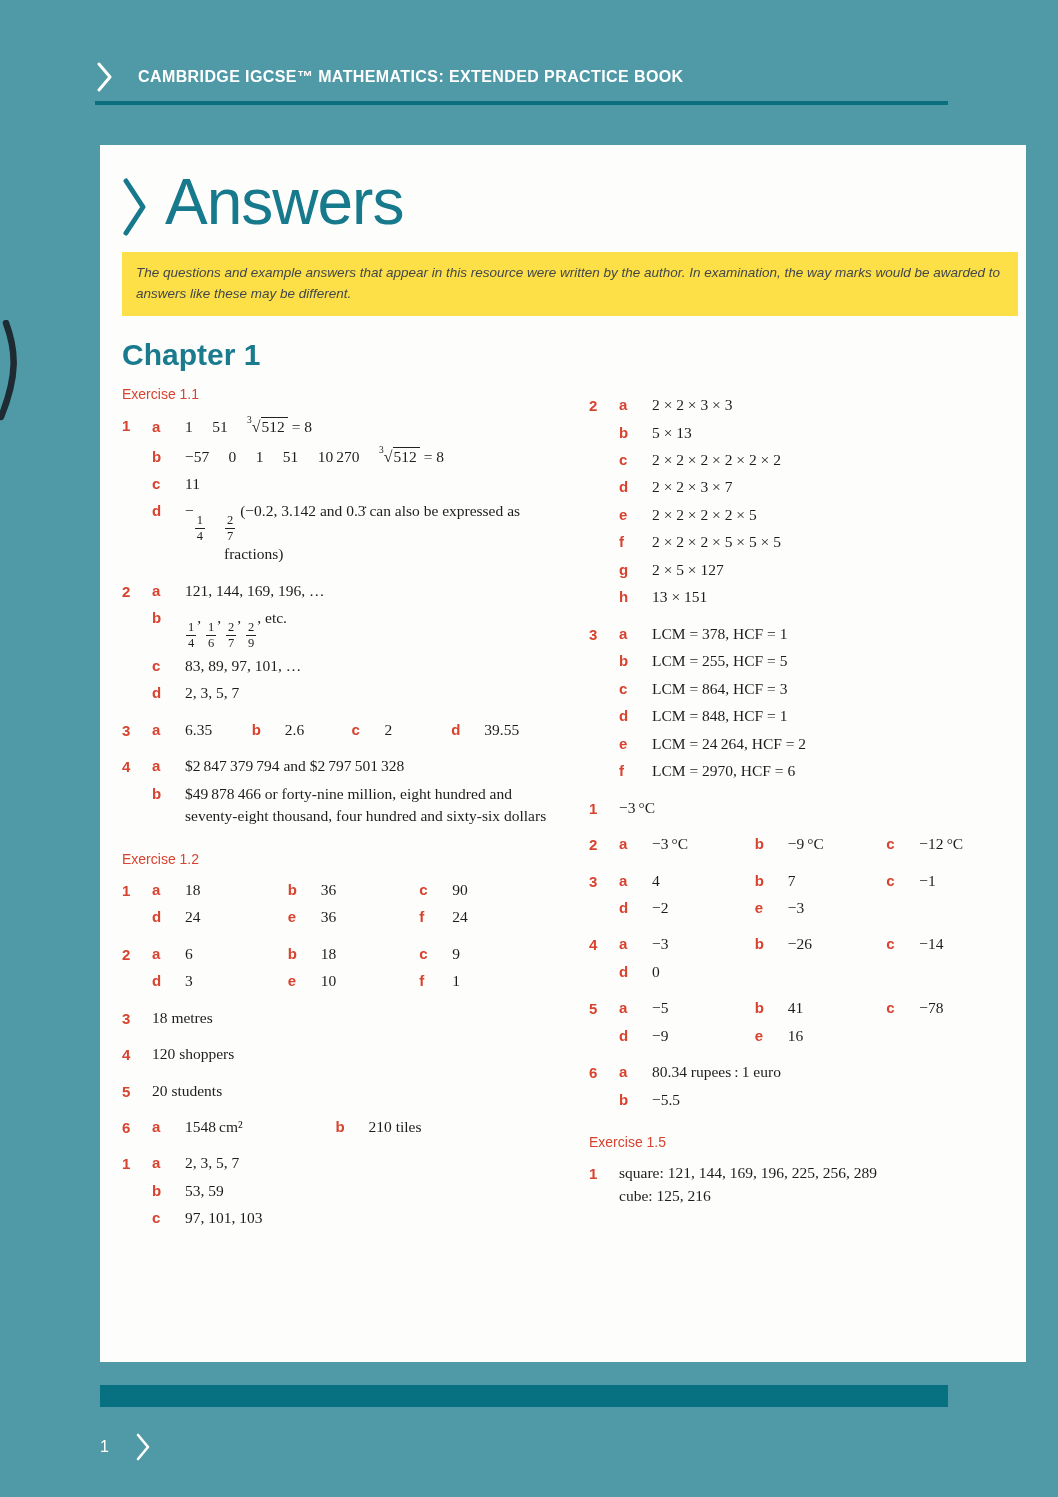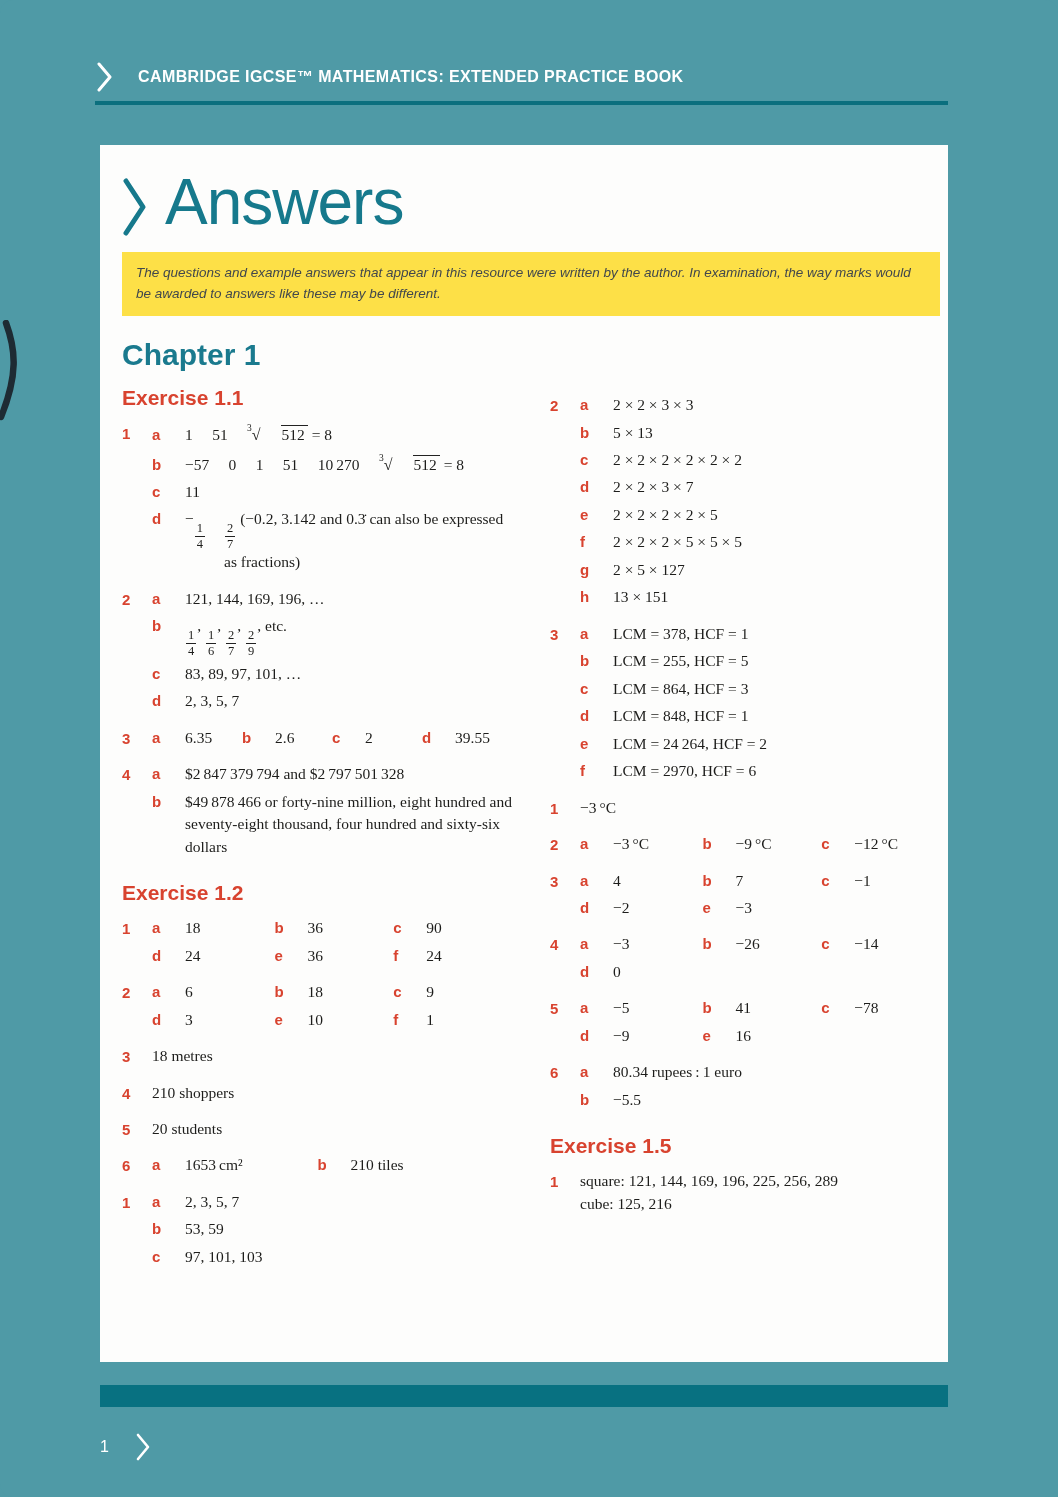--- a/index.html
+++ b/index.html
@@ -11,35 +11,35 @@
   .chev polyline{fill:none;stroke-linecap:round;stroke-linejoin:round;}
   .chev-top{width:16px;height:30px;}
   .chev-top polyline{stroke:#ffffff;stroke-width:3;}
   .top-title{color:#ffffff;font-size:16px;font-weight:700;letter-spacing:.4px;}
   .header-rule{position:absolute;left:95px;top:101px;width:853px;height:4px;background:#0b6f7e;}
 
   
   .ink-mark{position:absolute;left:-4px;top:320px;}
 
   
-  .card{position:absolute;left:100px;top:145px;width:848px;height:1217px;background:#fdfdfc;
+  .card{position:absolute;left:100px;top:145px;width:926px;height:1217px;background:#fdfdfc;
         padding:24px 8px 0 22px;box-sizing:border-box;overflow:hidden;}
   .title-row{display:flex;align-items:flex-start;gap:16px;}
   .chev-title{width:27px;height:58px;margin-top:9px;flex:0 0 auto;}
   .chev-title polyline{stroke:#16798c;stroke-width:5;}
   .page-title{font-size:64px;font-weight:400;color:#16798c;margin:0;line-height:1.05;letter-spacing:-1px;}
   .note-box{background:#fde047;margin-top:16px;padding:11px 14px;color:#41474c;
             font-size:13.5px;font-style:italic;line-height:1.55;}
   .chapter{color:#1a7a8e;font-size:30px;font-weight:700;margin:22px 0 0 0;letter-spacing:0;}
 
   .columns{display:flex;gap:38px;margin-top:14px;}
   .col{flex:1;min-width:0;}
   .col-right{padding-top:8px;}
   .col > .ex-heading:first-child{margin-top:0;}
-  .ex-heading{color:#d8432f;font-size:21px;font-weight:700;margin:18px 0 12px 0;}
+  .ex-heading{color:#d8432f;font-size:14px;font-weight:400;margin:18px 0 12px 0;}
 
   .question{display:flex;margin:0 0 9px 0;font-family:"Liberation Serif",serif;
             font-size:15.5px;color:#1d1d1b;line-height:1.45;}
   .qnum{flex:0 0 30px;font-family:"Liberation Sans",sans-serif;font-weight:700;
         color:#d8432f;font-size:15px;padding-top:1px;}
   .qrows{flex:1;min-width:0;}
   .rrow{margin-bottom:5px;}
   .g2{display:grid;grid-template-columns:46% 54%;}
   .g3{display:grid;grid-template-columns:34% 33% 33%;}
   .g4{display:grid;grid-template-columns:25% 25% 25% 25%;}
@@ -51,21 +51,21 @@
 
   
   .frac{display:inline-flex;flex-direction:column;text-align:center;font-size:12.5px;
         line-height:1.15;vertical-align:-8px;margin:0 1px;}
   .fnum{border-bottom:1.3px solid #222;padding:0 2px;}
   .fden{padding:0 2px;}
   
   .root{white-space:nowrap;}
   .ridx{font-size:9.5px;vertical-align:9px;}
   .rsign{font-size:16px;}
-  .rbar{border-top:1.4px solid #222;padding:0 3px 0 1px;margin-left:20px;}
+  .rbar{border-top:1.4px solid #222;padding:0 3px 0 1px;}
 
   
   .footer-bar{position:absolute;left:100px;top:1385px;width:848px;height:22px;background:#087181;}
   .footer-row{position:absolute;left:100px;top:1432px;width:845px;height:30px;
               display:flex;align-items:center;}
   .page-num{color:#ffffff;font-size:16px;}
   .chev-foot{width:15px;height:28px;margin-left:27px;}
   .chev-foot polyline{stroke:#ffffff;stroke-width:2.6;}
   .credit{margin-left:auto;color:#ffffff;font-size:13.2px;}
 </style>
@@ -279,42 +279,42 @@
                   <span class="ptext">18 metres</span>
                 </span>
               </div>
             </div>
           </div>
           <div class="question">
             <span class="qnum">4</span>
             <div class="qrows">
               <div class="rrow g1">
                 <span class="cell">
-                  <span class="ptext">210 shoppers</span>
+                  <span class="ptext">120 shoppers</span>
                 </span>
               </div>
             </div>
           </div>
           <div class="question">
             <span class="qnum">5</span>
             <div class="qrows">
               <div class="rrow g1">
                 <span class="cell">
                   <span class="ptext">20 students</span>
                 </span>
               </div>
             </div>
           </div>
           <div class="question">
             <span class="qnum">6</span>
             <div class="qrows">
               <div class="rrow g2">
                 <span class="cell">
                   <span class="letter">a</span>
-                  <span class="ptext">1653 cm²</span>
+                  <span class="ptext">1548 cm²</span>
                 </span>
                 <span class="cell">
                   <span class="letter">b</span>
                   <span class="ptext">210 tiles</span>
                 </span>
               </div>
             </div>
           </div>
           <div class="question">
             <span class="qnum">1</span>

